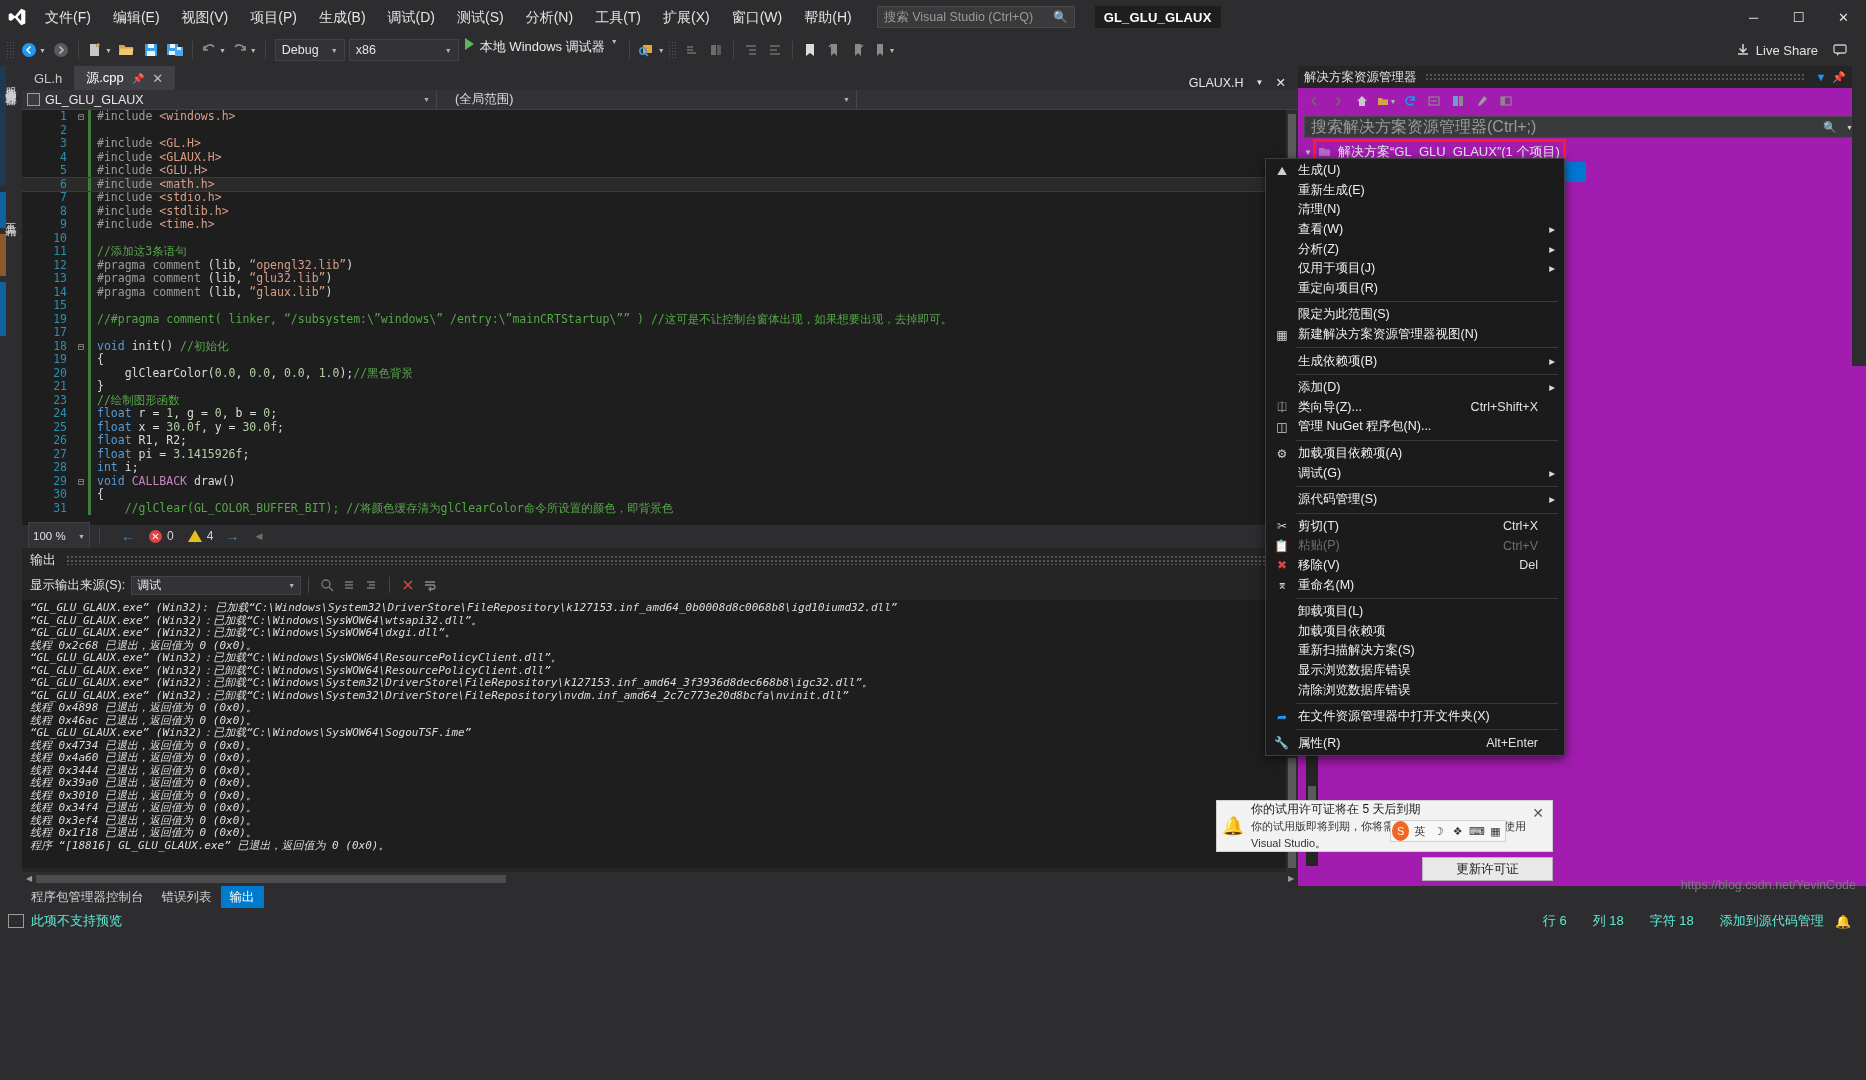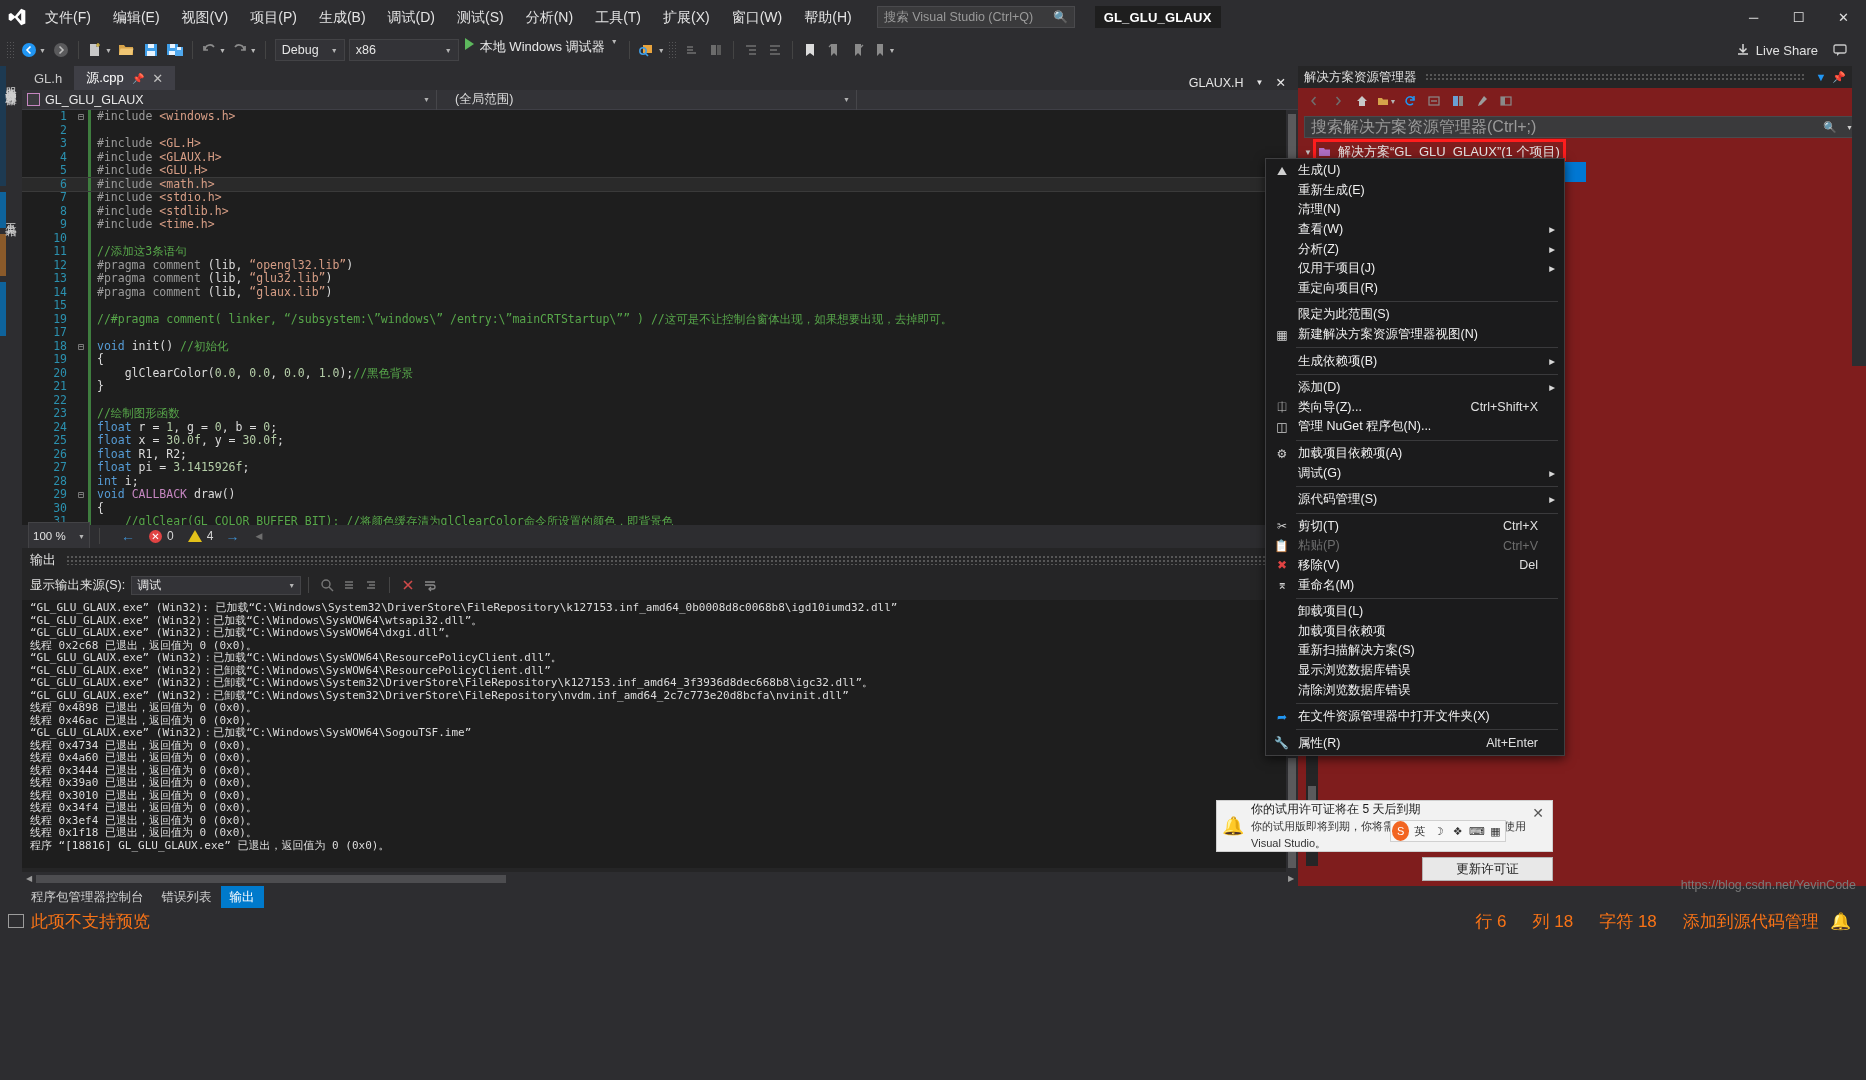--- a/index.html
+++ b/index.html
@@ -132,33 +132,33 @@
   .op-combo { width:170px; height:19px; background:#333337; border:1px solid #434346; color:#e6e6e6;
     font-size:12px; display:flex; align-items:center; padding:0 5px; position:relative; }
   .op-combo .ca { position:absolute; right:5px; font-size:7px; color:#b5b5b5; }
   .op-tb-sep { width:1px;height:16px;background:#454545;margin:0 7px; }
   .op-ib { width:22px;height:20px;display:flex;align-items:center;justify-content:center;color:#9a9a9a;font-size:12px; }
   .op-log {
     position:absolute; left:0; top:52px; width:1276px; height:268px; background:#1e1e1e;
     overflow:hidden; padding:2px 0 0 8px;
     font-family:"DejaVu Sans Mono","Liberation Mono",monospace; font-size:11px; line-height:12.5px; color:#dcdcdc;
   }
-  .op-log div { white-space:pre; }
+  .op-log div { white-space:pre;font-style:italic; }
   .op-scroll-h { position:absolute; left:0; bottom:0; width:1276px; height:14px; background:#2d2d30; }
   .op-scroll-h .thumb { position:absolute; left:14px; top:3px; width:470px; height:8px; background:#4d4d50; }
   .op-scroll-h .la, .op-scroll-h .ra { position:absolute; top:0; width:14px; height:14px; color:#9a9a9a; font-size:8px; text-align:center; line-height:14px;}
   .op-scroll-h .la{left:0;} .op-scroll-h .ra{right:0;}
 
   
   .bottom-tabs { position:absolute; left:22px; top:886px; width:1276px; height:22px; background:#2d2d30; display:flex; align-items:center; }
   .bt { height:22px; padding:0 9px; font-size:12.5px; color:#cfcfcf; display:flex; align-items:center; }
   .bt.active { background:#007acc; color:#fff; }
 
   
-  .se-panel { position:absolute; left:1298px; top:66px; width:568px; height:820px; background:#7f1d1d; }
+  .se-panel { position:absolute; left:1298px; top:66px; width:568px; height:820px; background:#a21caf; }
   .se-head { height:22px; background:#252526; display:flex; align-items:center; padding-left:6px; }
   .se-title { font-size:12.5px; color:#e0e0e0; }
   .se-dots { flex:1; height:9px; margin:0 8px;
     background-image: radial-gradient(#5a5a5a 0.7px, transparent 0.8px); background-size:4px 4px; }
   .se-ic { width:18px;height:20px;display:flex;align-items:center;justify-content:center;color:#d0d0d0;font-size:11px;}
   .se-ic.close { color:#2196f3; font-size:13px; font-weight:bold; }
   .se-tb { height:26px; display:flex; align-items:center; padding-left:4px; }
   .se-tb .b { width:24px;height:22px;display:flex;align-items:center;justify-content:center;color:#c8c8c8;font-size:12px;}
   .se-search { height:22px; margin:2px 6px 0 6px; background:#3a3a3c; border:1px solid #4a4a4d;
     display:flex; align-items:center; padding:0 6px; position:relative; }
@@ -208,21 +208,21 @@
     position:absolute; left:1390px; top:820px; width:116px; height:22px;
     background:#f7f7f7; border:1px solid #d0d0d0; display:flex; align-items:center; z-index:31;
   }
   .ime .s { width:22px; height:22px; display:flex; align-items:center; justify-content:center; font-size:11px; color:#333; }
   .ime .logo { width:20px;height:20px;border-radius:50%;background:#f26522;color:#fff;
     display:flex;align-items:center;justify-content:center;font-size:11px;margin:0 1px;}
 
   
   .statusbar {
     position:absolute; left:0; top:908px; width:1866px; height:26px; background:#2d2d30;
-    display:flex; align-items:center; font-size:17px; color:#f97316;
+    display:flex; align-items:center; font-size:13px; color:#5eead4;
   }
   .sb-left { display:flex; align-items:center; padding-left:8px; }
   .sb-ico { width:16px; height:14px; border:1px solid #9c9c9c; margin-right:7px; }
   .sb-right { margin-left:auto; display:flex; align-items:center; }
   .sb-cell { padding:0 26px 0 0; white-space:nowrap; }
   .watermark { position:absolute; right:10px; top:878px; font-size:12.5px; color:#7a7a7a; z-index:5; }
 
   .vscroll { position:absolute; width:12px; background:#2d2d30; }
   .vscroll .th { position:absolute; left:2px; width:8px; background:#5a5a5c; }
 </style>
@@ -463,21 +463,20 @@
         <div class="code-row"><span class="gutter">12</span><span class="fold"></span><span class="codebar"></span><span class="codetext"><span class="c-pre">#pragma comment</span> <span class="c-txt">(lib, </span><span class="c-str">“opengl32.lib”</span><span class="c-txt">)</span></span></div>
         <div class="code-row"><span class="gutter">13</span><span class="fold"></span><span class="codebar"></span><span class="codetext"><span class="c-pre">#pragma comment</span> <span class="c-txt">(lib, </span><span class="c-str">“glu32.lib”</span><span class="c-txt">)</span></span></div>
         <div class="code-row"><span class="gutter">14</span><span class="fold"></span><span class="codebar"></span><span class="codetext"><span class="c-pre">#pragma comment</span> <span class="c-txt">(lib, </span><span class="c-str">“glaux.lib”</span><span class="c-txt">)</span></span></div>
         <div class="code-row"><span class="gutter">15</span><span class="fold"></span><span class="codebar"></span><span class="codetext">&nbsp;</span></div>
         <div class="code-row"><span class="gutter">19</span><span class="fold"></span><span class="codebar"></span><span class="codetext"><span class="c-com">//#pragma comment( linker, “/subsystem:\”windows\” /entry:\”mainCRTStartup\”” ) //这可是不让控制台窗体出现，如果想要出现，去掉即可。</span></span></div>
         <div class="code-row"><span class="gutter">17</span><span class="fold"></span><span class="codebar"></span><span class="codetext">&nbsp;</span></div>
         <div class="code-row"><span class="gutter">18</span><span class="fold">⊟</span><span class="codebar"></span><span class="codetext"><span class="c-key">void</span> <span class="c-txt">init() </span><span class="c-com">//初始化</span></span></div>
         <div class="code-row"><span class="gutter">19</span><span class="fold"></span><span class="codebar"></span><span class="codetext"><span class="c-txt">{</span></span></div>
         <div class="code-row"><span class="gutter">20</span><span class="fold"></span><span class="codebar"></span><span class="codetext"><span class="c-txt">    glClearColor(</span><span class="c-num">0.0</span><span class="c-txt">, </span><span class="c-num">0.0</span><span class="c-txt">, </span><span class="c-num">0.0</span><span class="c-txt">, </span><span class="c-num">1.0</span><span class="c-txt">);</span><span class="c-com">//黑色背景</span></span></div>
         <div class="code-row"><span class="gutter">21</span><span class="fold"></span><span class="codebar"></span><span class="codetext"><span class="c-txt">}</span></span></div>
-        <div class="code-row"><span class="gutter">22</span><span class="fold"></span><span class="codebar"></span><span class="codetext">&nbsp;</span></div>
         <div class="code-row"><span class="gutter">23</span><span class="fold"></span><span class="codebar"></span><span class="codetext"><span class="c-com">//绘制图形函数</span></span></div>
         <div class="code-row"><span class="gutter">24</span><span class="fold"></span><span class="codebar"></span><span class="codetext"><span class="c-key">float</span> <span class="c-txt">r = </span><span class="c-num">1</span><span class="c-txt">, g = </span><span class="c-num">0</span><span class="c-txt">, b = </span><span class="c-num">0</span><span class="c-txt">;</span></span></div>
         <div class="code-row"><span class="gutter">25</span><span class="fold"></span><span class="codebar"></span><span class="codetext"><span class="c-key">float</span> <span class="c-txt">x = </span><span class="c-num">30.0f</span><span class="c-txt">, y = </span><span class="c-num">30.0f</span><span class="c-txt">;</span></span></div>
         <div class="code-row"><span class="gutter">26</span><span class="fold"></span><span class="codebar"></span><span class="codetext"><span class="c-key">float</span> <span class="c-txt">R1, R2;</span></span></div>
         <div class="code-row"><span class="gutter">27</span><span class="fold"></span><span class="codebar"></span><span class="codetext"><span class="c-key">float</span> <span class="c-txt">pi = </span><span class="c-num">3.1415926f</span><span class="c-txt">;</span></span></div>
         <div class="code-row"><span class="gutter">28</span><span class="fold"></span><span class="codebar"></span><span class="codetext"><span class="c-key">int</span> <span class="c-txt">i;</span></span></div>
         <div class="code-row"><span class="gutter">29</span><span class="fold">⊟</span><span class="codebar"></span><span class="codetext"><span class="c-key">void</span> <span class="c-mac">CALLBACK</span> <span class="c-txt">draw()</span></span></div>
         <div class="code-row"><span class="gutter">30</span><span class="fold"></span><span class="codebar"></span><span class="codetext"><span class="c-txt">{</span></span></div>
         <div class="code-row"><span class="gutter">31</span><span class="fold"></span><span class="codebar"></span><span class="codetext"><span class="c-com">    //glClear(GL_COLOR_BUFFER_BIT); //将颜色缓存清为glClearColor命令所设置的颜色，即背景色</span></span></div>
       </div>

